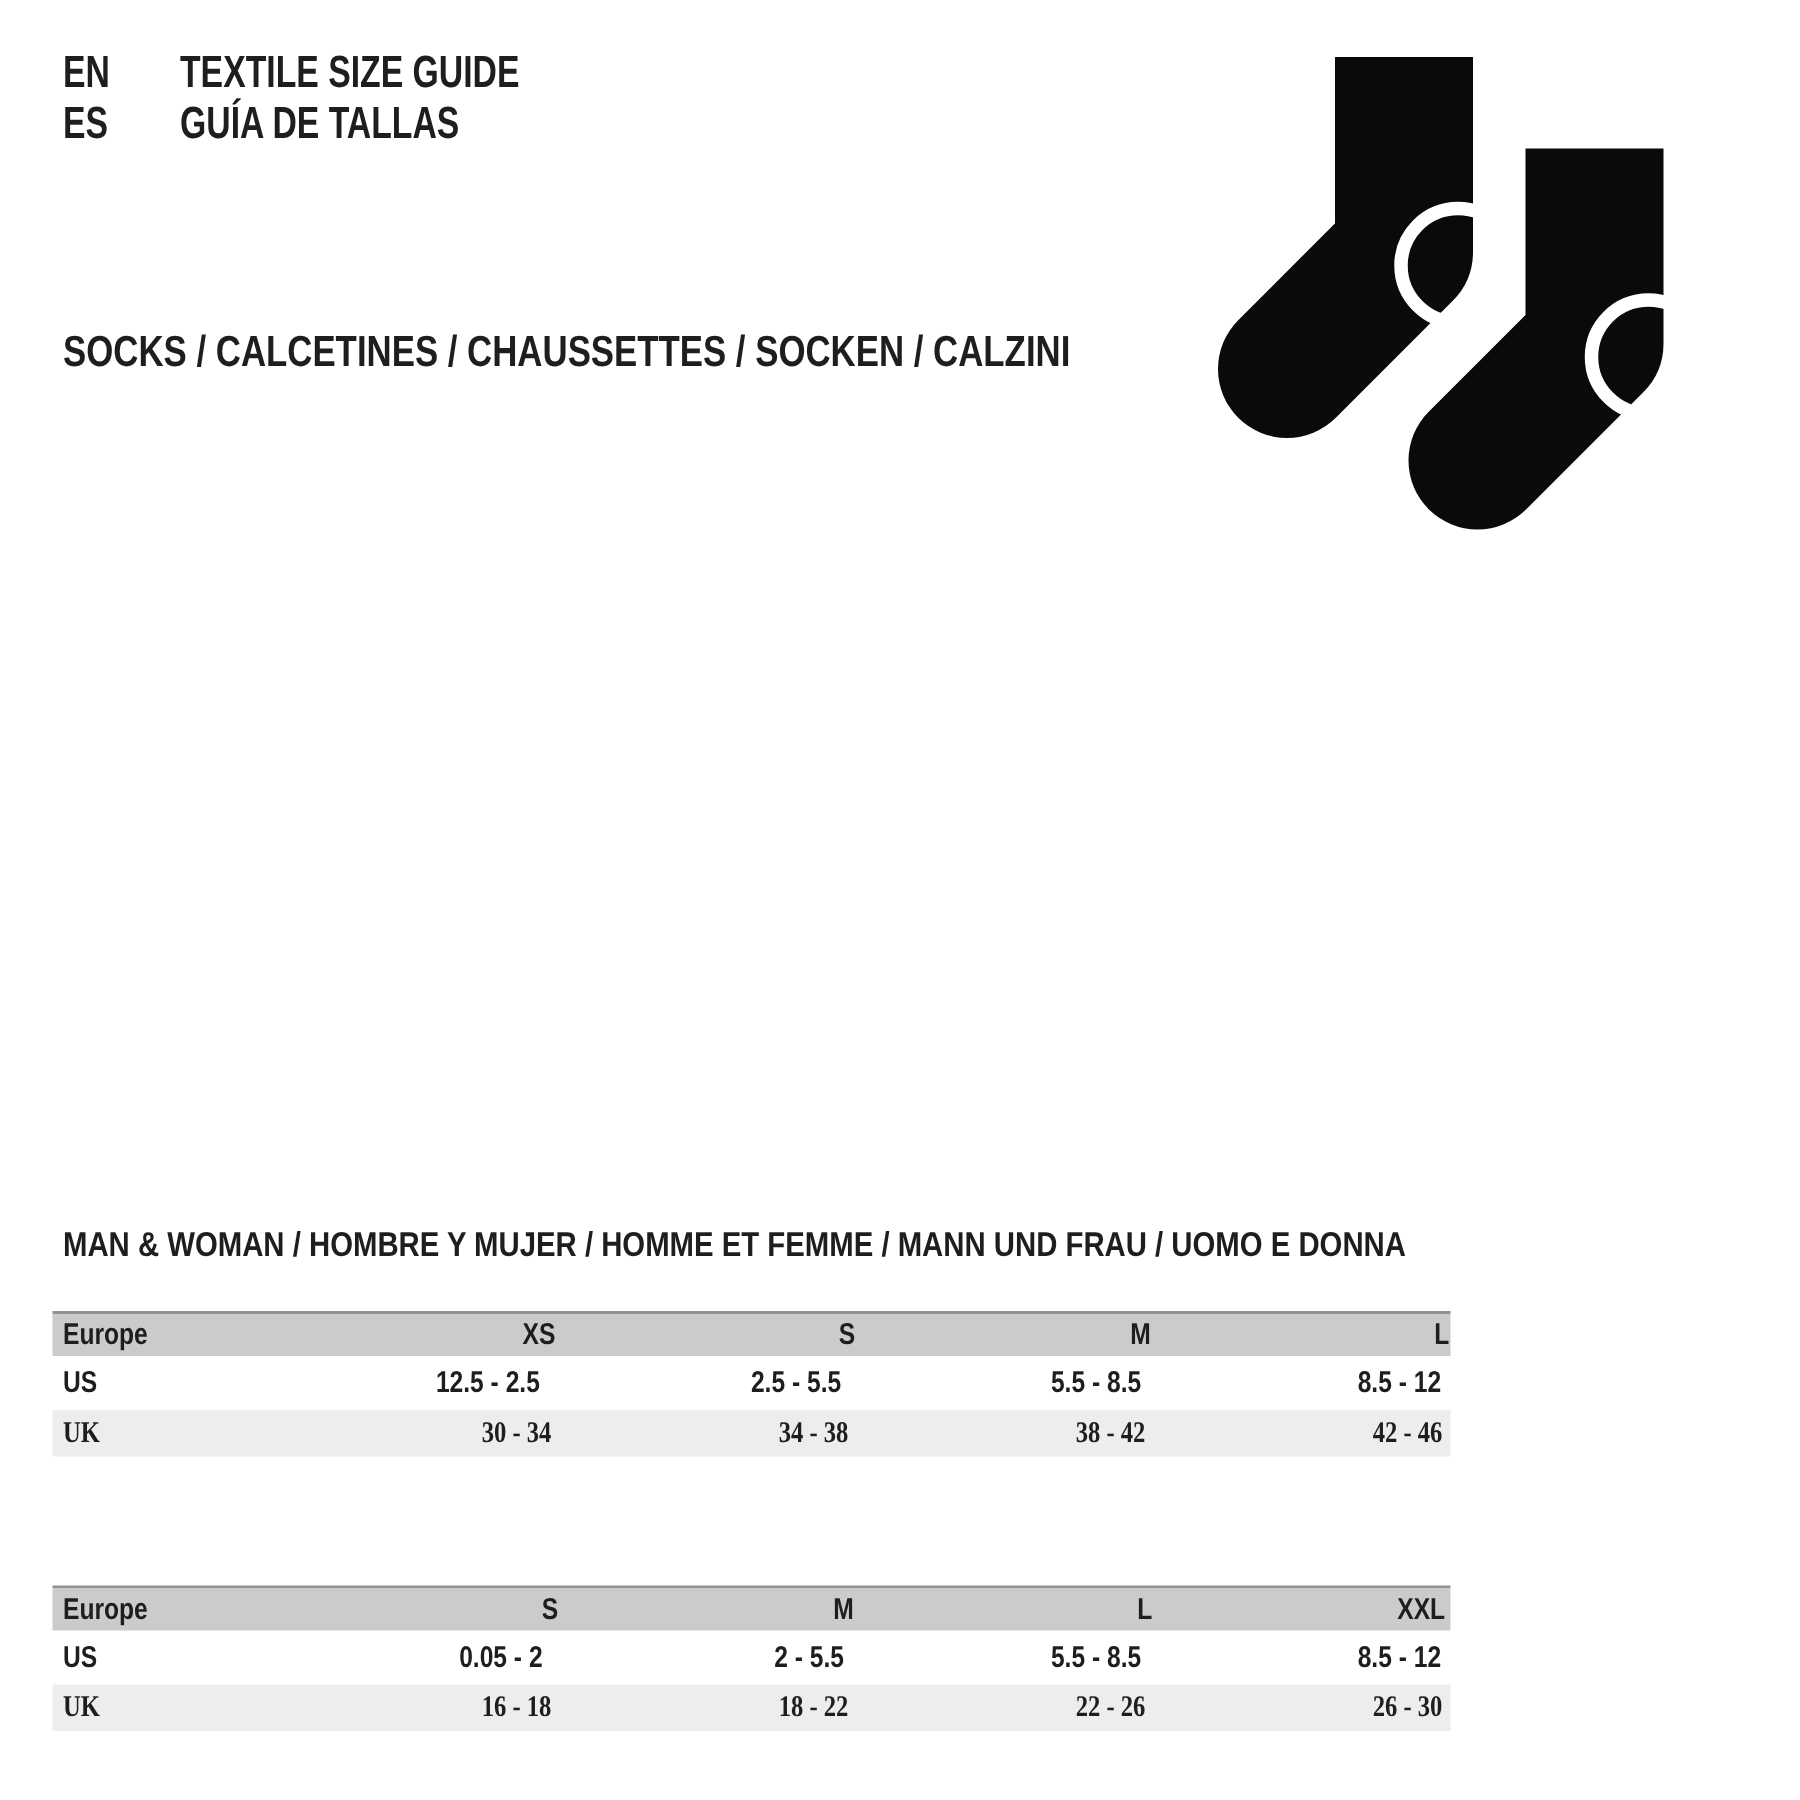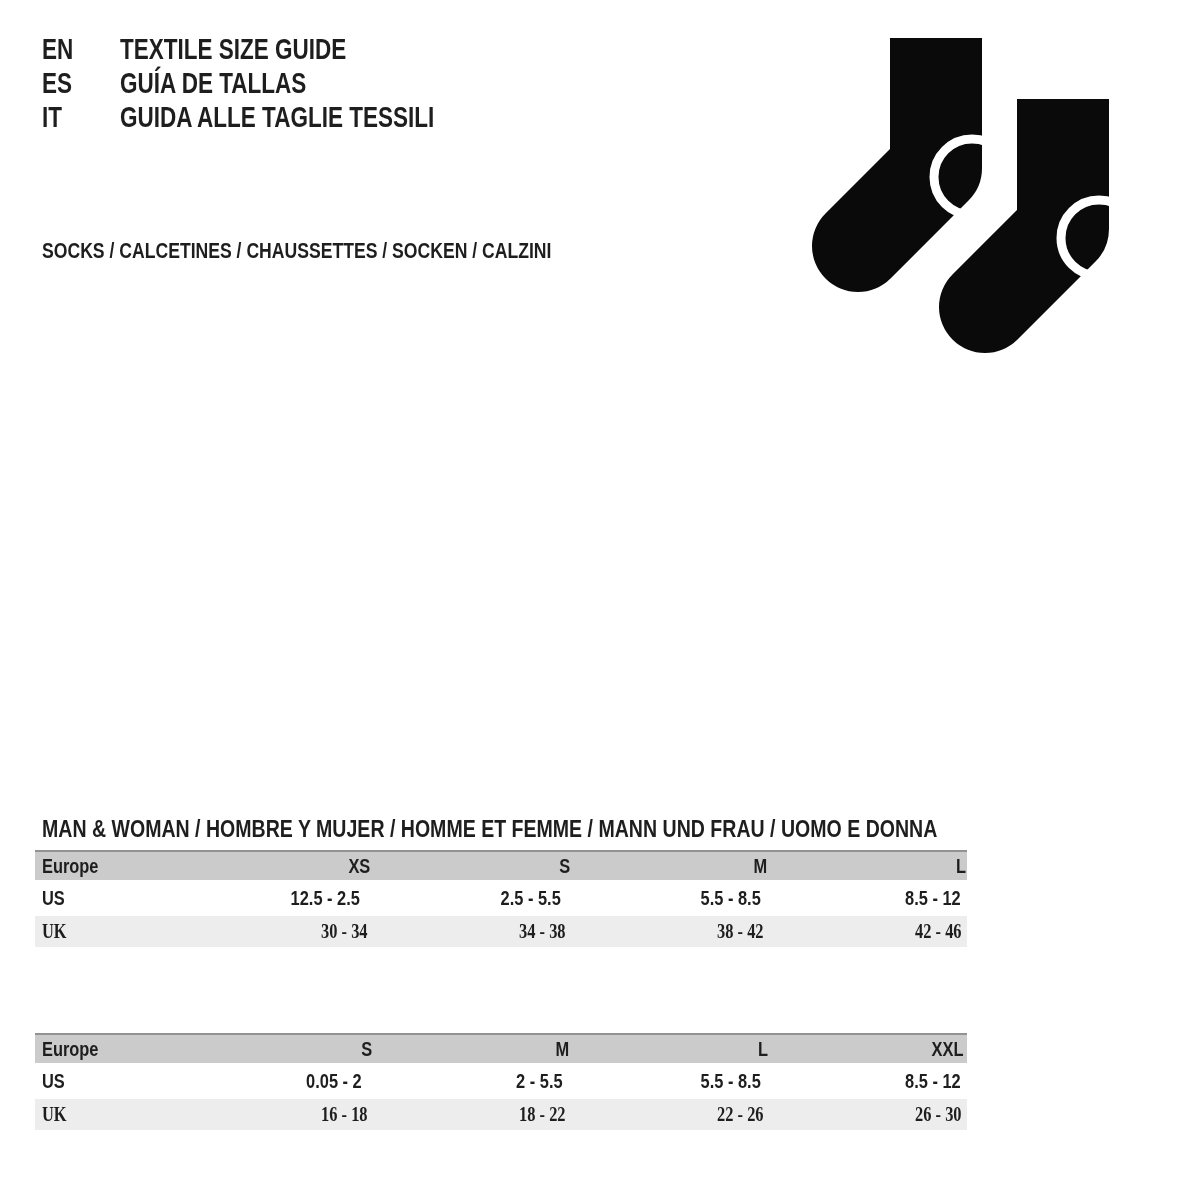--- a/index.html
+++ b/index.html
@@ -11,31 +11,31 @@
   }
   b{font-weight:700;}
   
   .c{display:inline-block;white-space:nowrap;transform-origin:0 50%;}
   
   .lang-block{position:absolute;left:42px;top:32px;}
   .lrow{display:flex;font-size:30px;line-height:34px;}
   .lrow .c{transform:scaleX(.75);}
   .lrow .code{width:78px;}
   
-  .product{position:absolute;left:42px;top:234px;font-size:22px;line-height:34px;}
+  .product{position:absolute;left:42px;top:218px;font-size:29px;line-height:34px;}
   .product .c{transform:scaleX(.8);}
   
   .socks{position:absolute;left:810px;top:30px;width:335px;height:335px;}
   
   .size-table{position:absolute;left:35px;width:932px;}
   .size-table.adults{top:816px;}
   .size-table.children{top:1025px;}
   .t-title{font-size:23px;line-height:26px;padding-left:7px;}
   .t-title .c{transform:scaleX(.85);}
-  .grid{margin-top:8px;border-top:2px solid var(--table-border,#929292);}
+  .grid{margin-top:32px;border-top:2px solid var(--table-border,#929292);}
   .grid-row{display:flex;align-items:center;font-size:20px;}
   .grid-head{height:28px;background:var(--table-header-bg,#cbcbcb);margin-bottom:3px;}
   .grid-row.us{height:31px;background:#ffffff;margin-bottom:2px;gap:12px;}
   .grid-row.uk{height:31px;background:var(--row-alt-bg,#ededed);font-family:Liberation Serif, serif;}
   .cell{box-sizing:border-box;}
   .cell .c{transform:scaleX(.82);}
   .cell.lab{width:140px;padding-left:7px;text-align:left;}
   .cell.sz{width:198px;text-align:right;}
   .cell.sz .c{transform-origin:50% 50%;}
 </style>
@@ -45,24 +45,20 @@
 <div class="canvas">
 
   <div class="lang-block">
     <div class="lrow">
       <b class="c code">EN</b>
       <b class="c">TEXTILE SIZE GUIDE</b>
     </div>
     <div class="lrow">
       <b class="c code">ES</b>
       <b class="c">GUÍA DE TALLAS</b>
-    </div>
-    <div class="lrow">
-      <b class="c code">IT</b>
-      <b class="c">GUIDA ALLE TAGLIE TESSILI</b>
     </div>
   </div>
 
   <div class="product">
     <b class="c">SOCKS / CALCETINES / CHAUSSETTES / SOCKEN / CALZINI</b>
   </div>
 
   <svg class="socks" viewBox="0 0 335 335" aria-hidden="true">
     <g>
       <path d="M126,8 L126,138 L48,216" fill="none" stroke-width="92" stroke-linecap="round" stroke-linejoin="round" stroke="#0a0a0a"></path>

